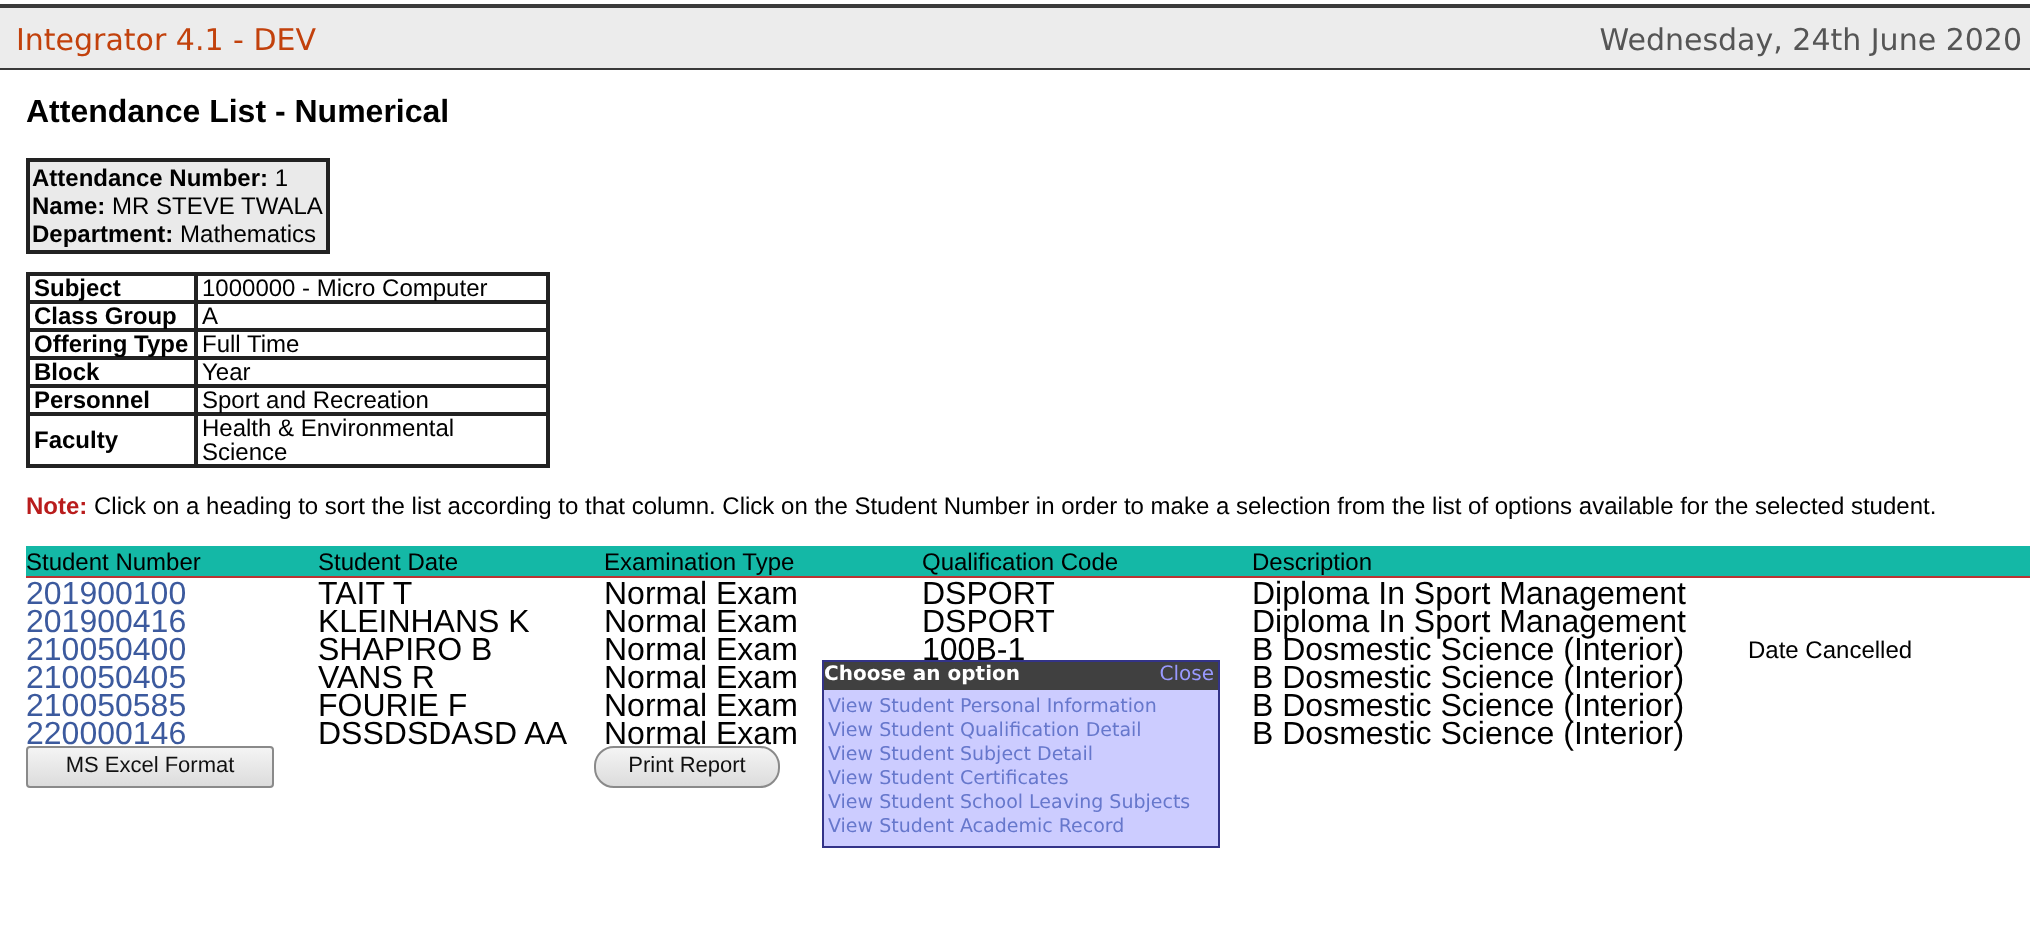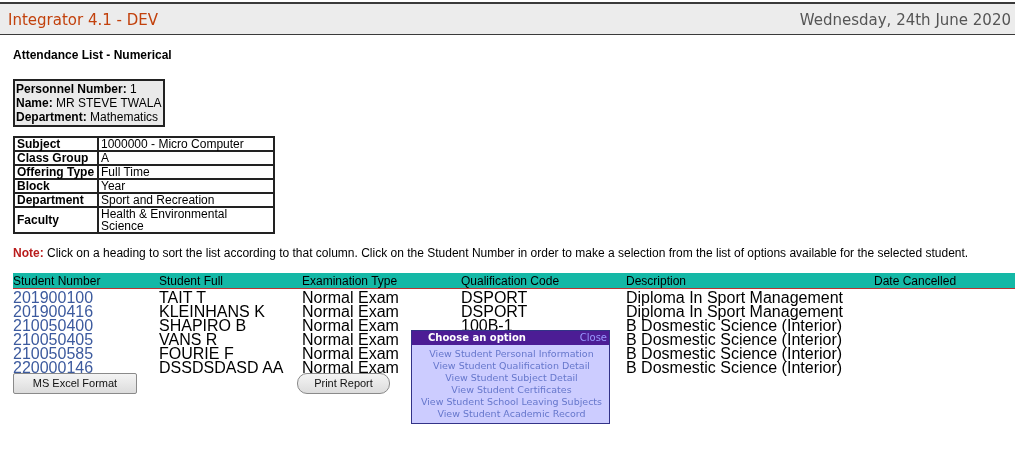--- a/index.html
+++ b/index.html
@@ -15,21 +15,21 @@
     }
     .app-title {
       position: absolute; left: 8px; top: 7px; font-family: "DejaVu Sans", sans-serif;
       font-size: 15px; color: #c2410c;
     }
     .app-date {
       position: absolute; right: 4px; top: 7px; font-family: "DejaVu Sans", sans-serif;
       font-size: 15px; color: #555;
     }
     .page-title {
-      position: absolute; left: 13px; top: 48px; font-size: 12px; font-weight: bold;
+      position: absolute; left: 13px; top: 48px; font-size: 16px; font-weight: bold;
     }
     .personnel {
       position: absolute; left: 13px; top: 79px; border: 2px solid #222;
       background: #eaeaea; padding: 1px 2px 1px 1px; font-size: 12px; line-height: 14px;
     }
     .personnel b { font-weight: bold; }
     table.info {
       position: absolute; left: 13px; top: 136px; border-collapse: collapse;
       border: 2px solid #222;
       padding-left: 16px;
@@ -42,62 +42,62 @@
     .note {
       position: absolute; left: 13px; top: 246px; font-size: 12px;
     }
     .note .note-label { color: #b91c1c; font-weight: bold; }
     .list-header {
       position: absolute; left: 13px; top: 273px; width: 1004px; height: 15px;
       background: #14b8a6; border-bottom: 1px solid #b33; font-weight: normal; font-size: 12px;
     }
     .col { position: absolute; white-space: nowrap; }
     .c1 { left: 0; } .c2 { left: 146px; } .c3 { left: 289px; }
-    .c4 { left: 448px; } .c5 { left: 613px; } .c6 { left: 861px; }
+    .c4 { left: 448px; } .c5 { left: 613px; } .c6 { left: 861px; margin-top: 44px; }
     .list-header .col { top: 1px; }
     .row { position: absolute; left: 13px; width: 994px; height: 14px; font-size: 16px; }
     .row .col { top: 0; }
     .stu-link { color: #3c5a9e; cursor: pointer; }
     .btn {
       position: absolute; height: 21px; border: 1px solid #8a8a8a; border-radius: 2px;
       background: linear-gradient(#f4f4f4, #dcdcdc); font-size: 11px; padding: 0 8px;
       font-family: "Liberation Sans", sans-serif; color: #111; line-height: 19px;
       box-sizing: border-box; cursor: pointer;
     }
     .popup {
       position: absolute; left: 411px; top: 330px; width: 199px; height: 94px;
       background: #ccccff; border: 1px solid #333388; box-sizing: border-box;
       font-family: "DejaVu Sans", sans-serif;
     }
     .popup-head {
-      background: #4c1d95; height: 14px; color: #fff; font-weight: bold; font-size: 10px;
-      position: relative; line-height: 14px; padding-left: 16px;
+      background: #404040; height: 14px; color: #fff; font-weight: bold; font-size: 10px;
+      position: relative; line-height: 14px; padding-left: 0;
     }
     .popup-close {
       position: absolute; right: 2px; top: 0; color: #9999ff; font-weight: normal; font-size: 10px;
       cursor: pointer;
     }
     .popup-item {
       font-size: 9.5px; color: #6677cc; padding-left: 2px; height: 12px; line-height: 12px;
       white-space: nowrap; cursor: pointer;
     }
-    .popup-items { padding-top: 3px; text-align: center; }
+    .popup-items { padding-top: 3px; }
   </style>
 </head>
 <body>
 
 <div class="topbar">
   <span class="app-title">Integrator 4.1 - DEV</span>
   <span class="app-date">Wednesday, 24th June 2020</span>
 </div>
 
 <div class="page-title">Attendance List - Numerical</div>
 
 <div class="personnel">
-  <div><b>Personnel Number:</b> <span>1</span></div>
+  <div><b>Attendance Number:</b> <span>1</span></div>
   <div><b>Name:</b> <span>MR STEVE TWALA</span></div>
   <div><b>Department:</b> <span>Mathematics</span></div>
 </div>
 
 <table class="info">
   <tbody>
       <tr>
         <td class="k">Subject</td>
         <td class="v">1000000 - Micro Computer</td>
       </tr>
@@ -107,38 +107,38 @@
       </tr>
   <tr>
         <td class="k">Offering Type</td>
         <td class="v">Full Time</td>
       </tr>
   <tr>
         <td class="k">Block</td>
         <td class="v">Year</td>
       </tr>
   <tr>
-        <td class="k">Department</td>
+        <td class="k">Personnel</td>
         <td class="v">Sport and Recreation</td>
       </tr>
   <tr>
         <td class="k">Faculty</td>
         <td class="v">Health &amp; Environmental Science</td>
       </tr>
 </tbody>
   </table>
 
 <div class="note">
   <span class="note-label">Note:</span>
   <span>Click on a heading to sort the list according to that column. Click on the Student Number in order to make a selection from the list of options available for the selected student.</span>
 </div>
 
 <div class="list-header">
   <span class="col c1">Student Number</span>
-  <span class="col c2">Student Full</span>
+  <span class="col c2">Student Date</span>
   <span class="col c3">Examination Type</span>
   <span class="col c4">Qualification Code</span>
   <span class="col c5">Description</span>
   <span class="col c6">Date Cancelled</span>
 </div>
 
 <div class="row" style="top:289px">
   <span class="col c1 stu-link">201900100</span>
   <span class="col c2">TAIT T</span>
   <span class="col c3">Normal Exam</span>

